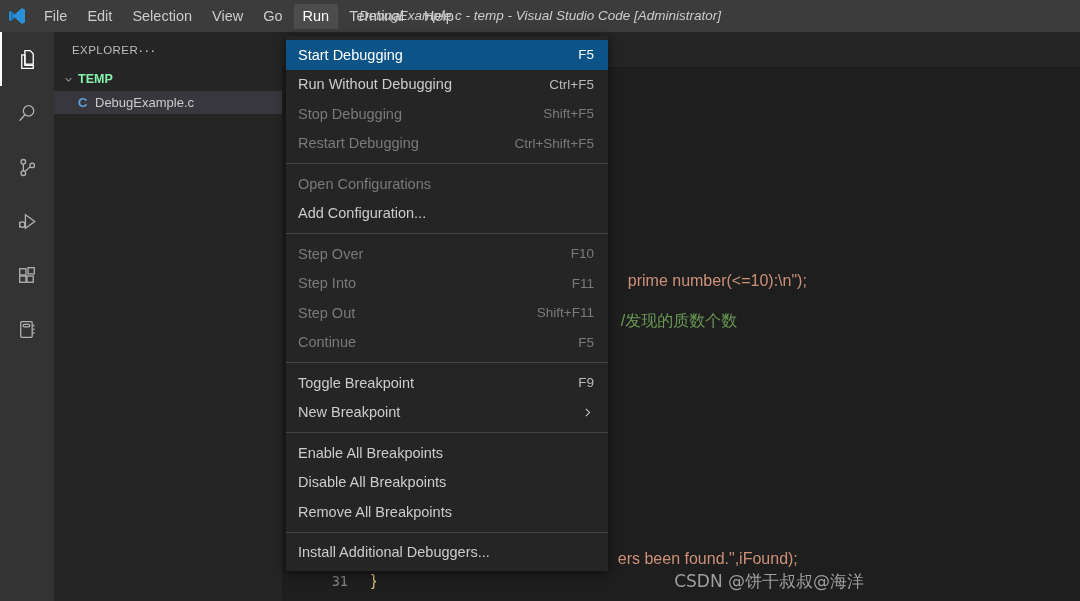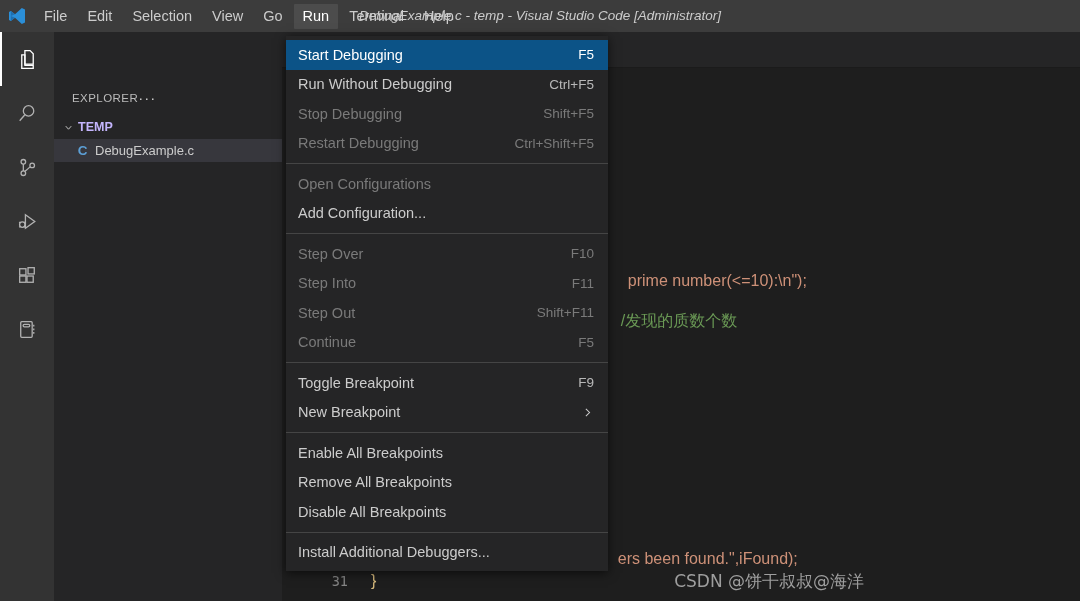--- a/index.html
+++ b/index.html
@@ -81,31 +81,30 @@
     width: 228px; height: 569px;
     background: #252526;
   }
   #sidebar-header {
     height: 35px;
     display: flex; align-items: center;
     padding: 0 8px 0 18px;
     color: #bbbbbb;
     font-size: 11.5px;
     letter-spacing: 0.45px;
-    margin-top: 48px;
   }
   #sidebar-actions {
     color: #cccccc; font-size: 15px; letter-spacing: 1px;
     padding-right: 6px; line-height: 10px;
   }
   .tree-root {
     height: 24px;
     display: flex; align-items: center;
     padding-left: 6px;
-    color: #c4b5fd;
+    color: #86efac;
     font-size: 12.5px;
     font-weight: bold;
   }
   .chevron {
     width: 16px; height: 16px;
     display: inline-flex; align-items: center; justify-content: center;
     margin-right: 2px;
     flex: 0 0 auto;
   }
   .tree-file {
@@ -390,25 +389,25 @@
         </svg>
       </span>
     </div>
 
     <div class="mi-sep"></div>
 
     <div class="mi">
       <span class="lbl">Enable All Breakpoints</span>
     </div>
     <div class="mi">
+      <span class="lbl">Disable All Breakpoints</span>
+    </div>
+    <div class="mi">
       <span class="lbl">Remove All Breakpoints</span>
     </div>
-    <div class="mi">
-      <span class="lbl">Disable All Breakpoints</span>
-    </div>
 
     <div class="mi-sep"></div>
 
     <div class="mi">
       <span class="lbl">Install Additional Debuggers...</span>
     </div>
 
   </div>
 
 </div>

